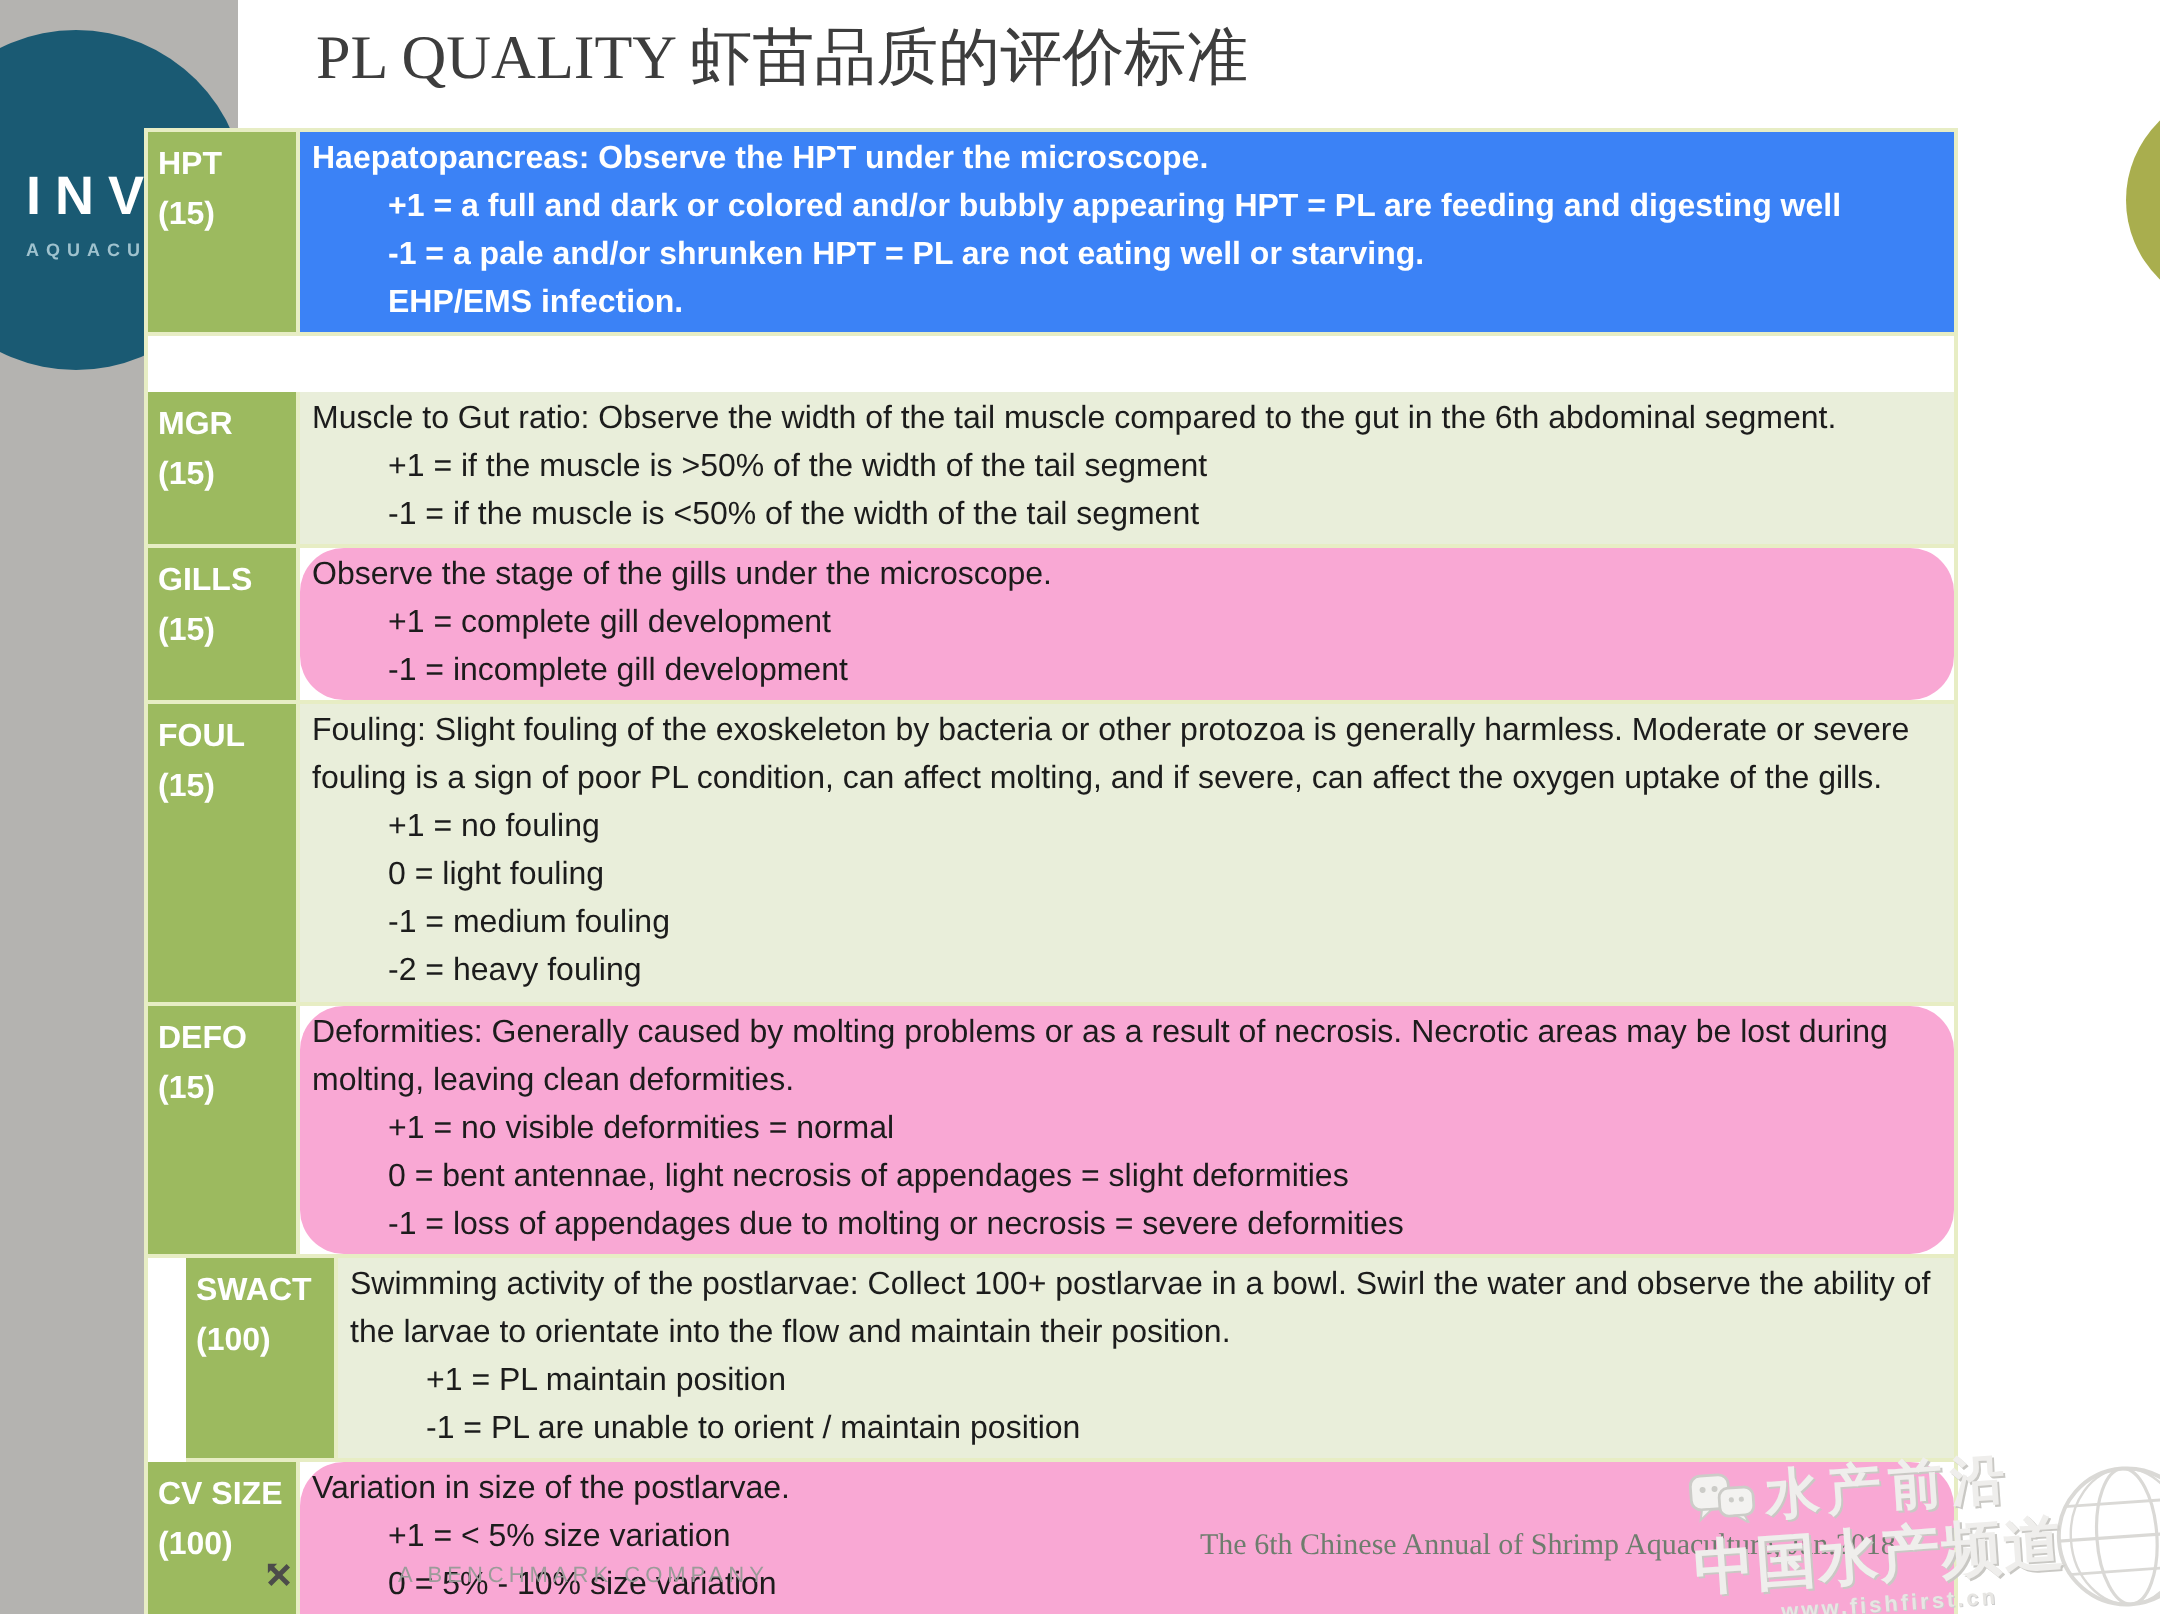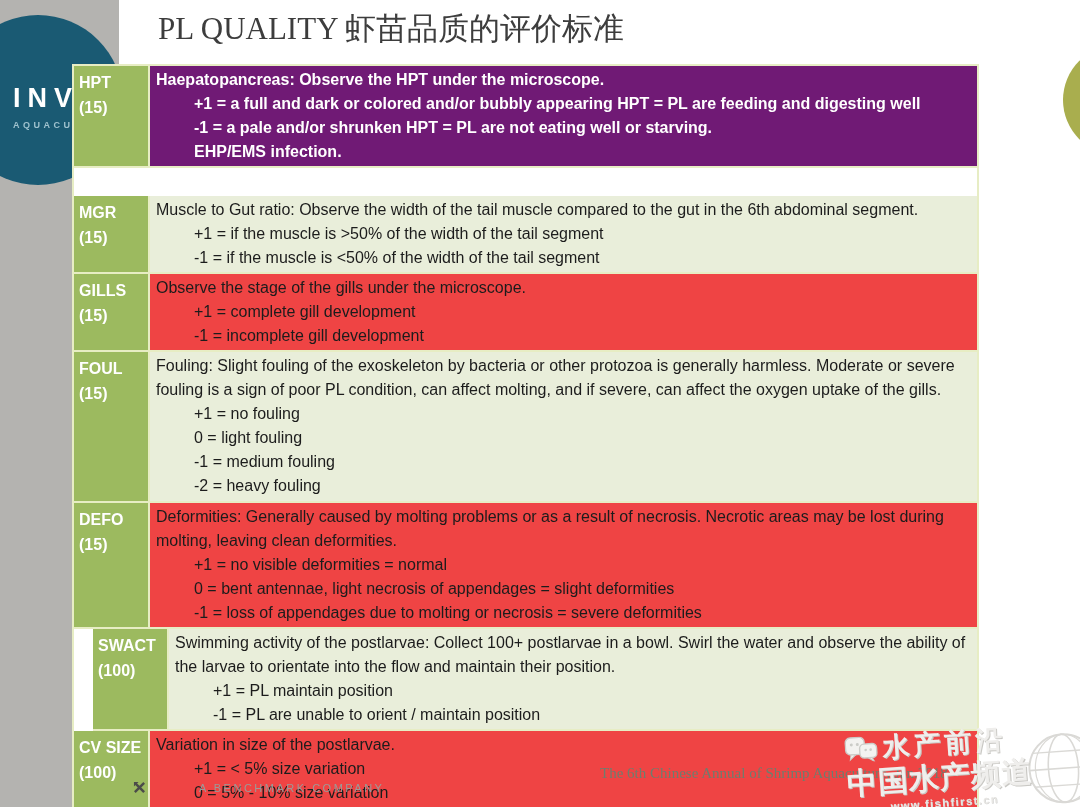--- a/index.html
+++ b/index.html
@@ -21,23 +21,23 @@
   .title{position:absolute;left:135px;top:8px;z-index:4;font-family:"Liberation Serif",serif;
     font-size:31px;color:#3d3d3d;white-space:nowrap;margin-left:23px;}
   
   .qtable{position:absolute;left:72px;top:64px;width:907px;z-index:5;
     border:2px solid #e7edc4;box-sizing:border-box;background:#ffffff;}
   .trow{display:flex;border-bottom:2px solid #e7edc4;}
   .trow:last-child{border-bottom:none;}
   .lcell{flex:0 0 76px;box-sizing:border-box;background:#9cba5f;border-right:2px solid #e7edc4;
     color:#ffffff;font-weight:bold;font-size:16px;line-height:25px;padding:4px 5px;}
   .ccell{flex:1;box-sizing:border-box;padding:2px 8px 2px 6px;font-size:16px;line-height:24px;color:#1c1c1c;}
-  .row-solid .ccell{background:#701a75;color:#ffffff;font-weight:bold;}
+  .row-solid .ccell{background:#3b82f6;color:#ffffff;font-weight:bold;}
   .row-light .ccell{background:#e9eeda;}
-  .row-lighter .ccell{background:#ef4444;}
+  .row-lighter .ccell{background:#f9a8d4;border-radius:22px;}
   .r0{min-height:98px;} .r1{min-height:75px;margin-top:28px;} .r2{min-height:74px;}
   .r3{min-height:149px;} .r4{min-height:124px;} .r5{min-height:98px;margin-left:19px;} .r6{min-height:99px;}
   .val{padding-left:38px;}
   
   .edge-circle{position:absolute;left:1063px;top:45px;width:110px;height:110px;border-radius:50%;
     background:#a9ae4e;z-index:6;}
   
   .citation{position:absolute;left:600px;top:765px;z-index:7;font-family:"Liberation Serif",serif;
     font-size:15px;color:#6e7d6e;white-space:nowrap;}
   

